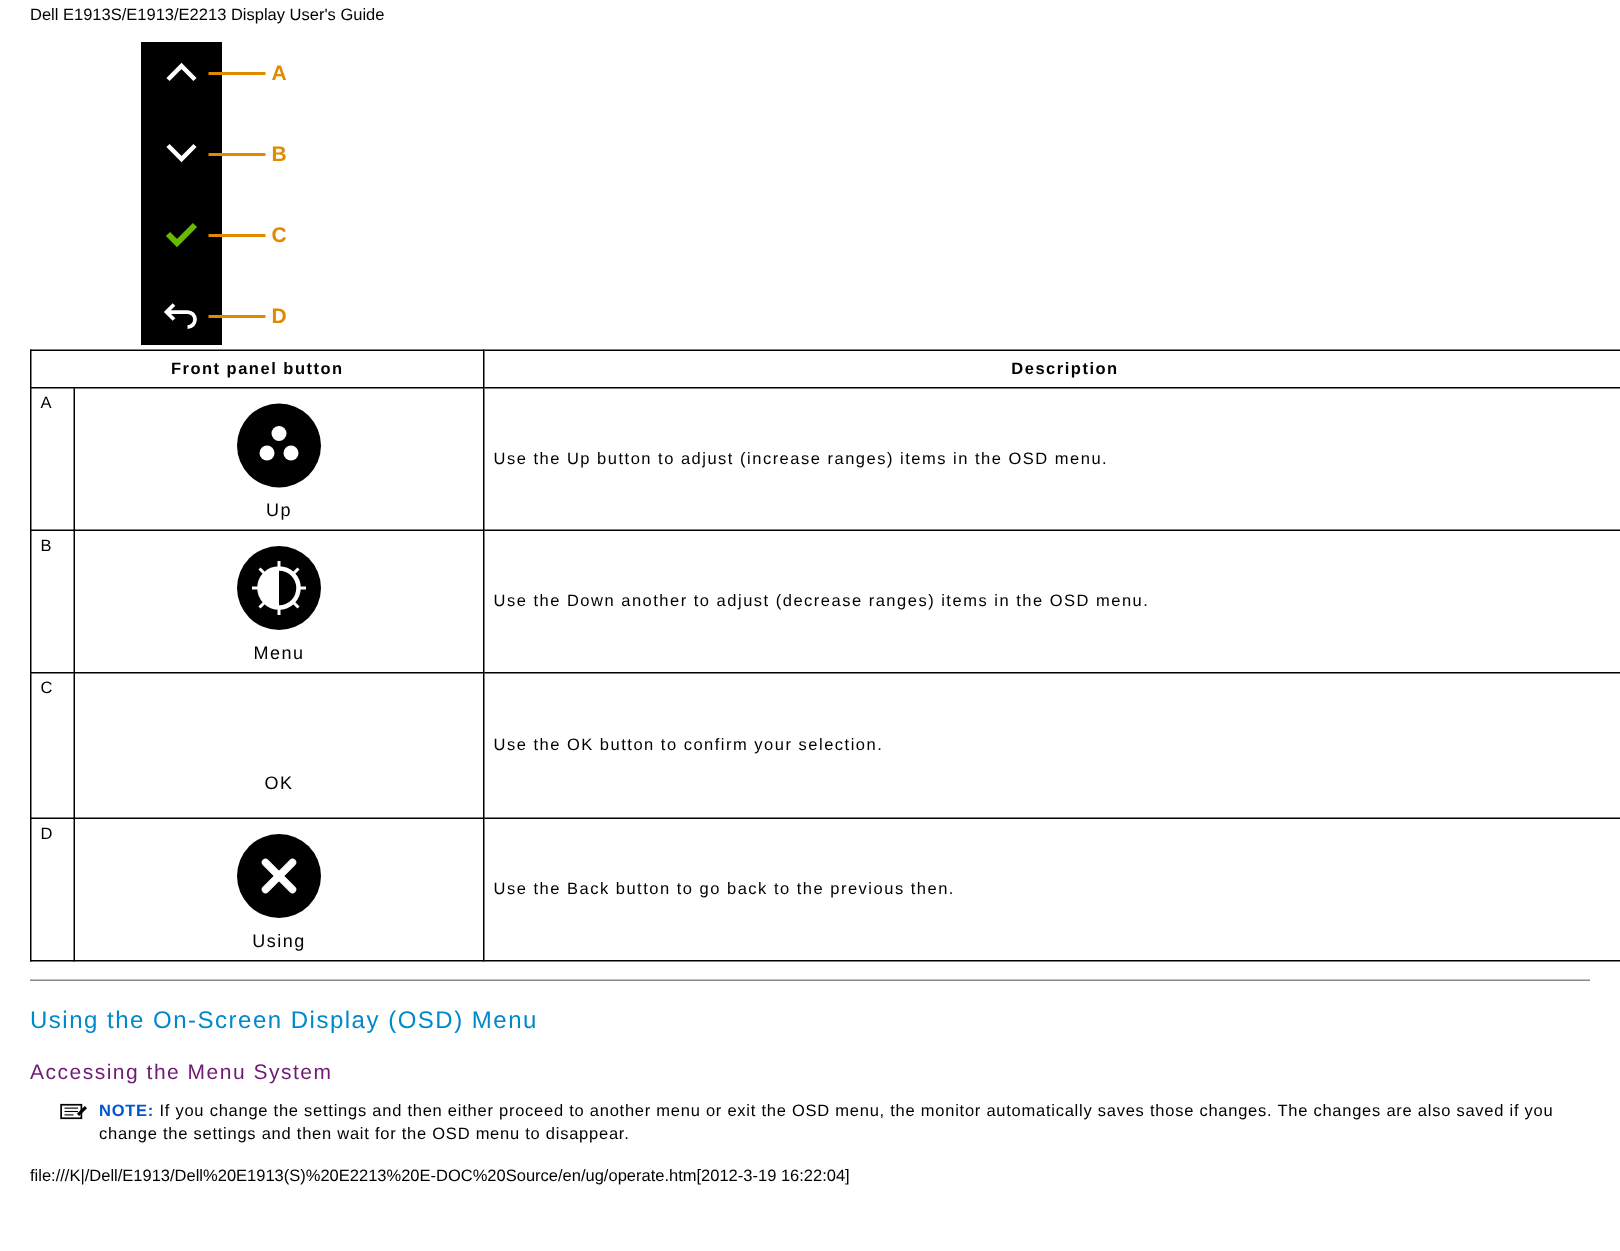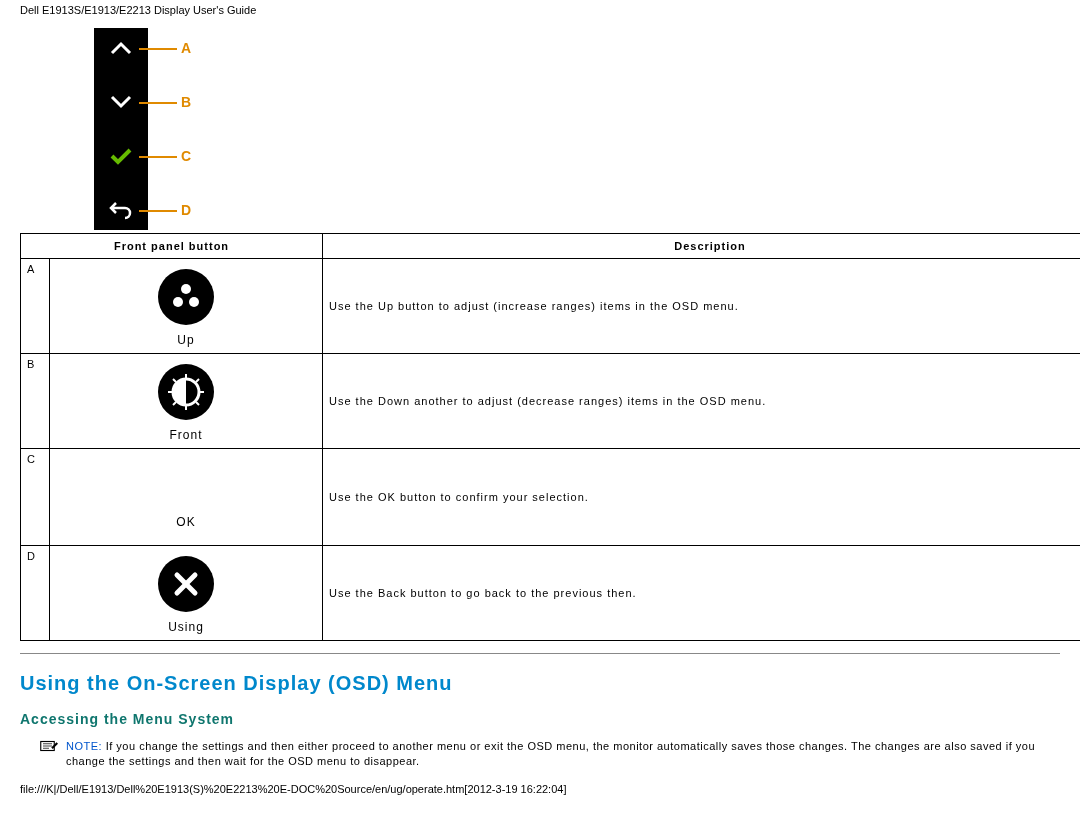--- a/index.html
+++ b/index.html
@@ -98,47 +98,47 @@
     vertical-align: middle !important;
     letter-spacing: 1px;
   }
   hr.sep {
     margin: 12px 0 18px 0;
     border: none;
     border-top: 1px solid #888;
   }
   h2.section {
     color: #0088cc;
-    font-size: 20px;
-    font-weight: bold;
+    font-size: 16px;
+    font-weight: normal;
     letter-spacing: 1px;
     margin: 18px 0 10px 0;
   }
   h3.subsection {
-    color: #0f766e;
+    color: #701a75;
     font-size: 14px;
-    font-weight: bold;
+    font-weight: normal;
     letter-spacing: 1px;
     margin: 16px 0 12px 0;
   }
   .note-row {
     display: flex;
     align-items: flex-start;
     gap: 8px;
     margin: 8px 0 6px 20px;
     font-size: 11px;
     letter-spacing: 0.5px;
     line-height: 1.4;
   }
   .note-icon {
     flex: 0 0 auto;
     width: 18px;
     height: 14px;
   }
-  .note-label { color: #0055cc; font-weight: normal; }
+  .note-label { color: #0055cc; font-weight: bold; }
   .footer-path {
     font-size: 11px;
     margin-top: 13px;
   }
 </style>
 </head>
 <body>
 
 <div class="header-title">Dell E1913S/E1913/E2213 Display User's Guide</div>
 
@@ -205,21 +205,21 @@
           <line x1="22" y1="4" x2="22" y2="9" stroke="#fff" stroke-width="2"></line>
           <line x1="22" y1="35" x2="22" y2="40" stroke="#fff" stroke-width="2"></line>
           <line x1="4" y1="22" x2="9" y2="22" stroke="#fff" stroke-width="2"></line>
           <line x1="35" y1="22" x2="40" y2="22" stroke="#fff" stroke-width="2"></line>
           <line x1="9" y1="9" x2="12" y2="12" stroke="#fff" stroke-width="2"></line>
           <line x1="32" y1="32" x2="35" y2="35" stroke="#fff" stroke-width="2"></line>
           <line x1="9" y1="35" x2="12" y2="32" stroke="#fff" stroke-width="2"></line>
           <line x1="32" y1="12" x2="35" y2="9" stroke="#fff" stroke-width="2"></line>
         </svg>
       </div>
-      <div class="icon-caption">Front</div>
+      <div class="icon-caption">Menu</div>
     </td>
     <td class="col-desc">Use the Down another to adjust (decrease ranges) items in the OSD menu.</td>
   </tr>
 
   <tr>
     <td class="col-letter">C</td>
     <td class="col-icon" style="height:80px;">
       <div style="height:50px"></div>
       <div class="icon-caption">OK</div>
     </td>

